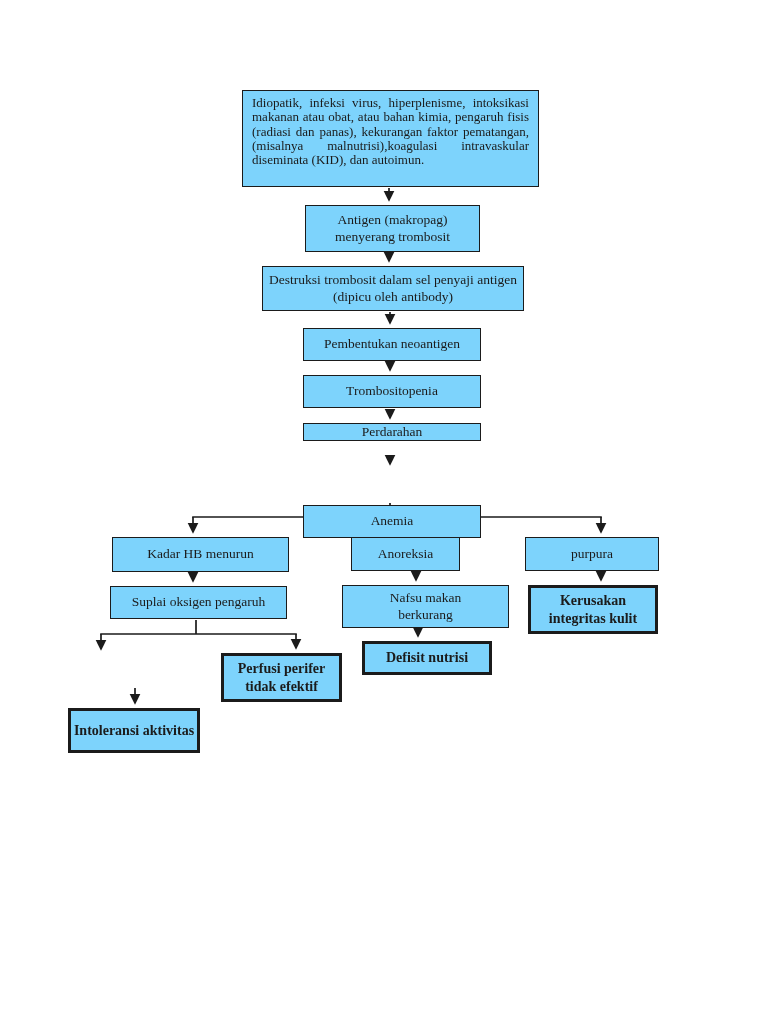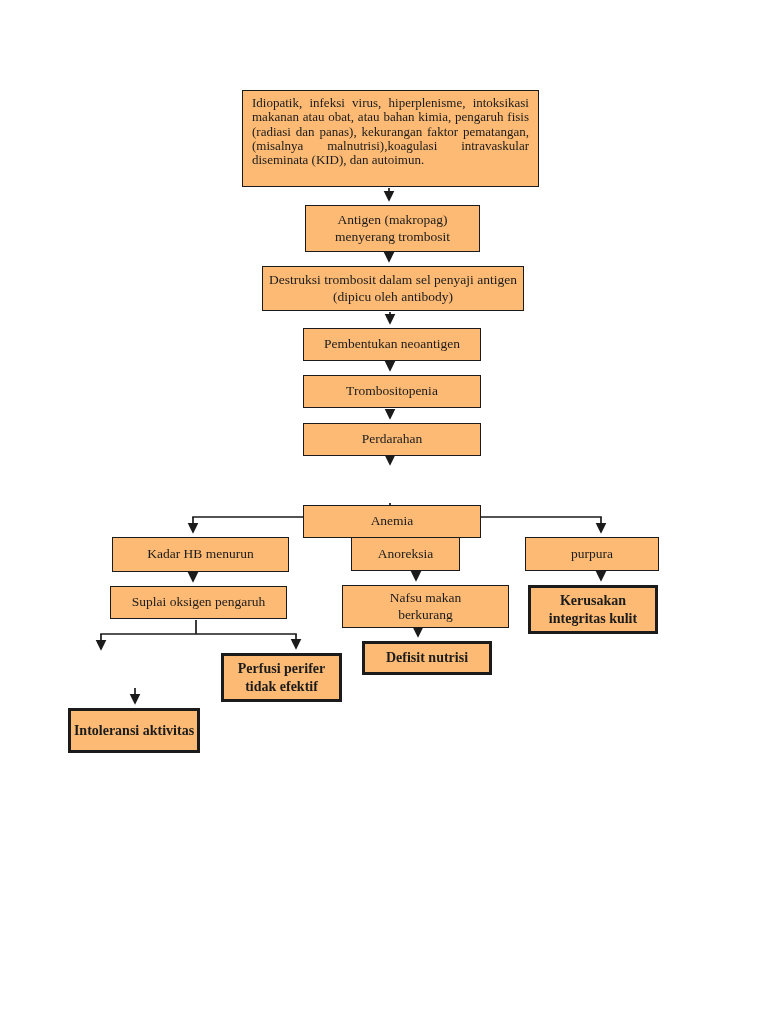--- a/index.html
+++ b/index.html
@@ -19,21 +19,21 @@
   #connectors {
     position: absolute;
     left: 0; top: 0;
     width: 768px; height: 1024px;
     pointer-events: none;
   }
   .node {
     position: absolute;
     box-sizing: border-box;
     border: 1.6px solid #1b1b1b;
-    background: #fdba74;
+    background: #7dd3fc;
     display: flex;
     align-items: center;
     justify-content: center;
     text-align: center;
     font-size: 13.5px;
     line-height: 1.22;
   }
   .node.emph {
     border-width: 3.4px;
     font-weight: 700;
@@ -45,21 +45,21 @@
     font-size: 13px;
     line-height: 14.3px;
     padding: 5px 9px;
   }
   
   .n-causes          { left: 242px; top:  90px; width: 297px; height: 97px; }
   .n-antigen         { left: 305px; top: 205px; width: 175px; height: 47px; }
   .n-destruksi       { left: 262px; top: 266px; width: 262px; height: 45px; }
   .n-neoantigen      { left: 303px; top: 328px; width: 178px; height: 33px; }
   .n-trombositopenia { left: 303px; top: 375px; width: 178px; height: 33px; }
-  .n-perdarahan      { left: 303px; top: 423px; width: 178px; height: 33px; }
+  .n-perdarahan      { left: 303px; top: 423px; width: 178px; height: 18px; }
   .n-anemia          { left: 303px; top: 469px; width: 178px; height: 33px; margin-top: 36px; }
   .n-kadar-hb        { left: 112px; top: 537px; width: 177px; height: 35px; }
   .n-anoreksia       { left: 351px; top: 537px; width: 109px; height: 34px; }
   .n-purpura         { left: 525px; top: 537px; width: 134px; height: 34px; }
   .n-suplai          { left: 110px; top: 586px; width: 177px; height: 33px; }
   .n-nafsu           { left: 342px; top: 585px; width: 167px; height: 43px; padding: 0 30px; }
   .n-kerusakan       { left: 528px; top: 585px; width: 130px; height: 49px; }
   .n-kelelahan       { left:  69px; top: 654px; width: 130px; height: 33px; }
   .n-perfusi         { left: 221px; top: 653px; width: 121px; height: 49px; }
   .n-defisit         { left: 362px; top: 641px; width: 130px; height: 34px; }

